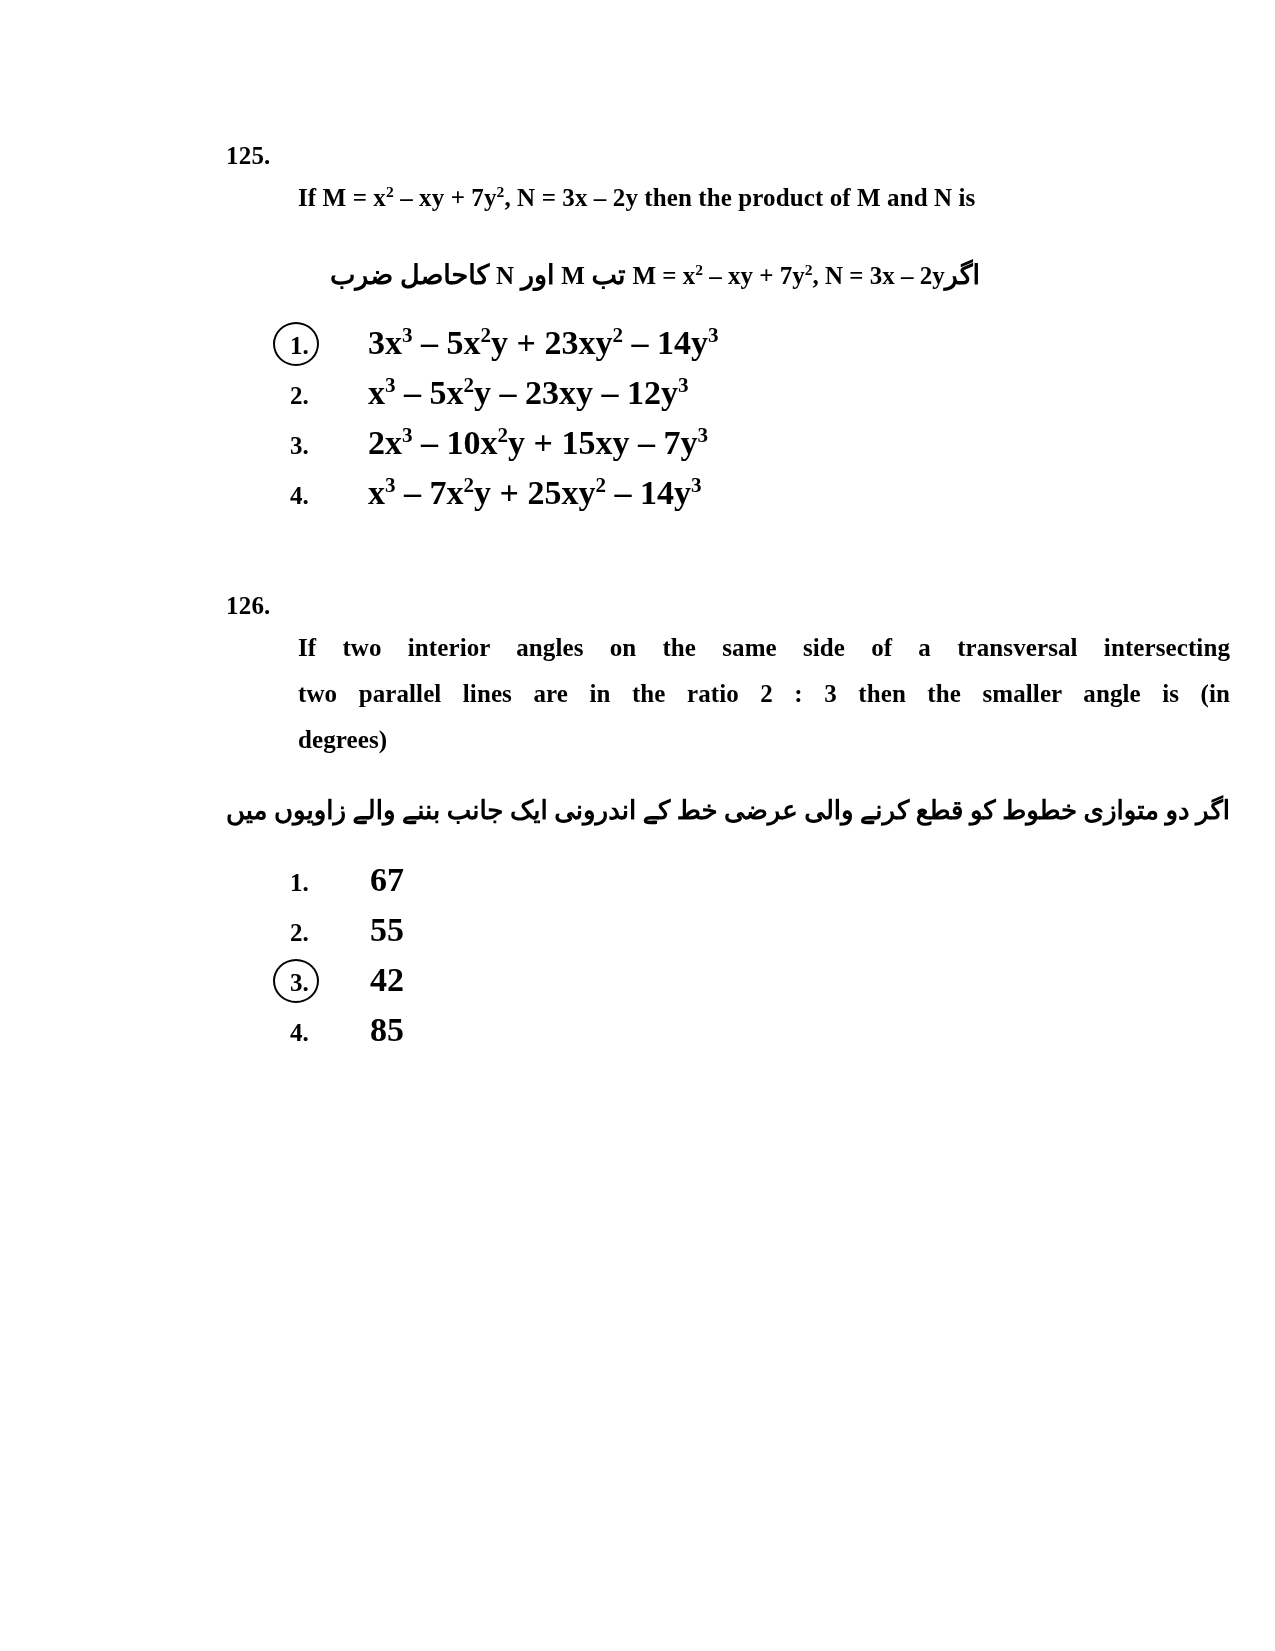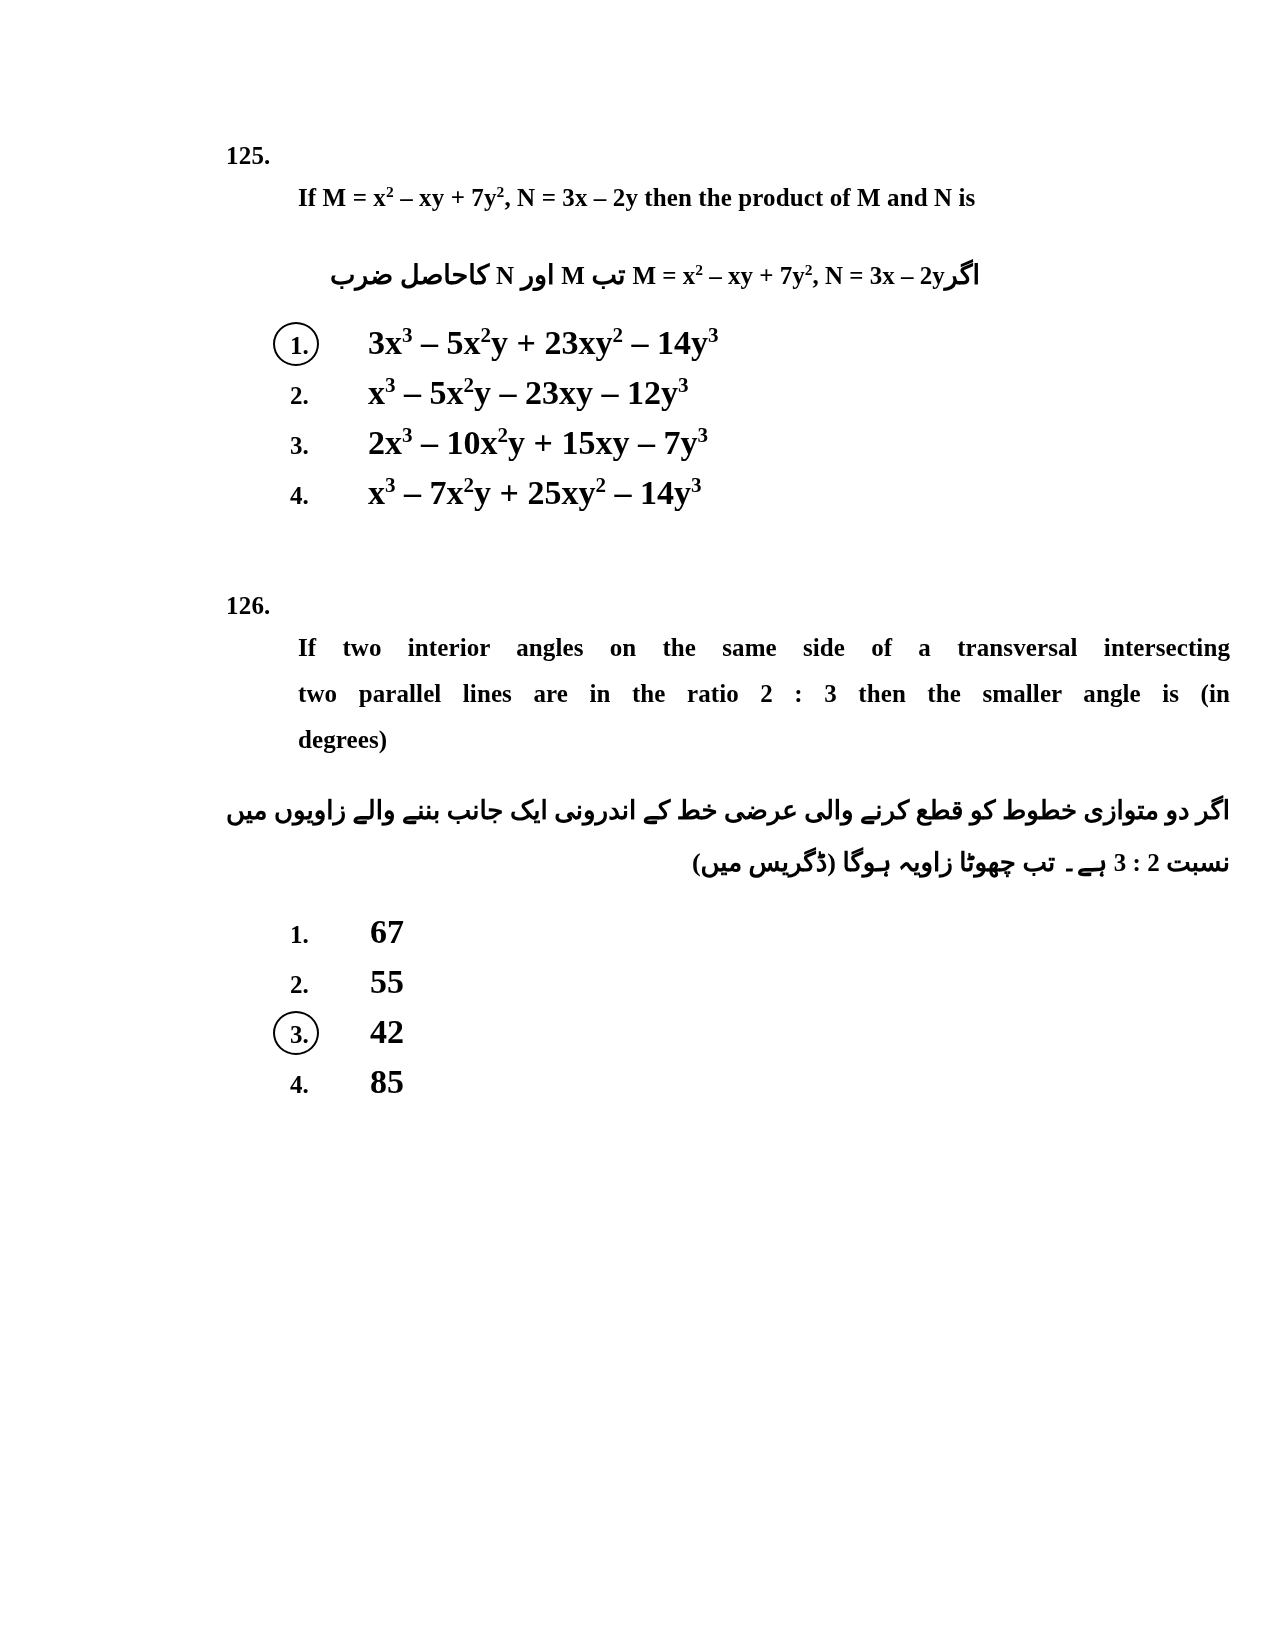--- a/index.html
+++ b/index.html
@@ -176,21 +176,20 @@
       <div class="q-number">126.</div>
       <div class="q-en-text">
         <div class="justify-all" style="text-align:justify;text-align-last:justify;">If two interior angles on the same side of a transversal intersecting</div>
         <div class="justify-all" style="text-align:justify;text-align-last:justify;">two parallel lines are in the ratio 2 : 3 then the smaller angle is (in</div>
         <div>degrees)</div>
       </div>
     </div>
 
     <div class="q-ur" style="margin-top:22px;padding-right:60px;">
       <span class="q-ur-line" style="font-size:26px;">اگر دو متوازی خطوط کو قطع کرنے والی عرضی خط کے اندرونی ایک جانب بننے والے زاویوں میں</span>
-      <span class="q-ur-line" style="font-size:26px;padding-right:0;display:block;text-align:right;margin-right:0;"><span>نسبت</span> <span class="ltr-math">3 : 2</span> <span>ہے۔ تب چھوٹا زاویہ ہوگا (ڈگریس میں)</span></span>
     </div>
 
     <div class="options" style="margin-top:24px;">
 
       <div class="option-row">
         <div class="opt-marker">
           <span>1.</span>
         </div>
         <div class="opt-text numeric">67</div>
       </div>

